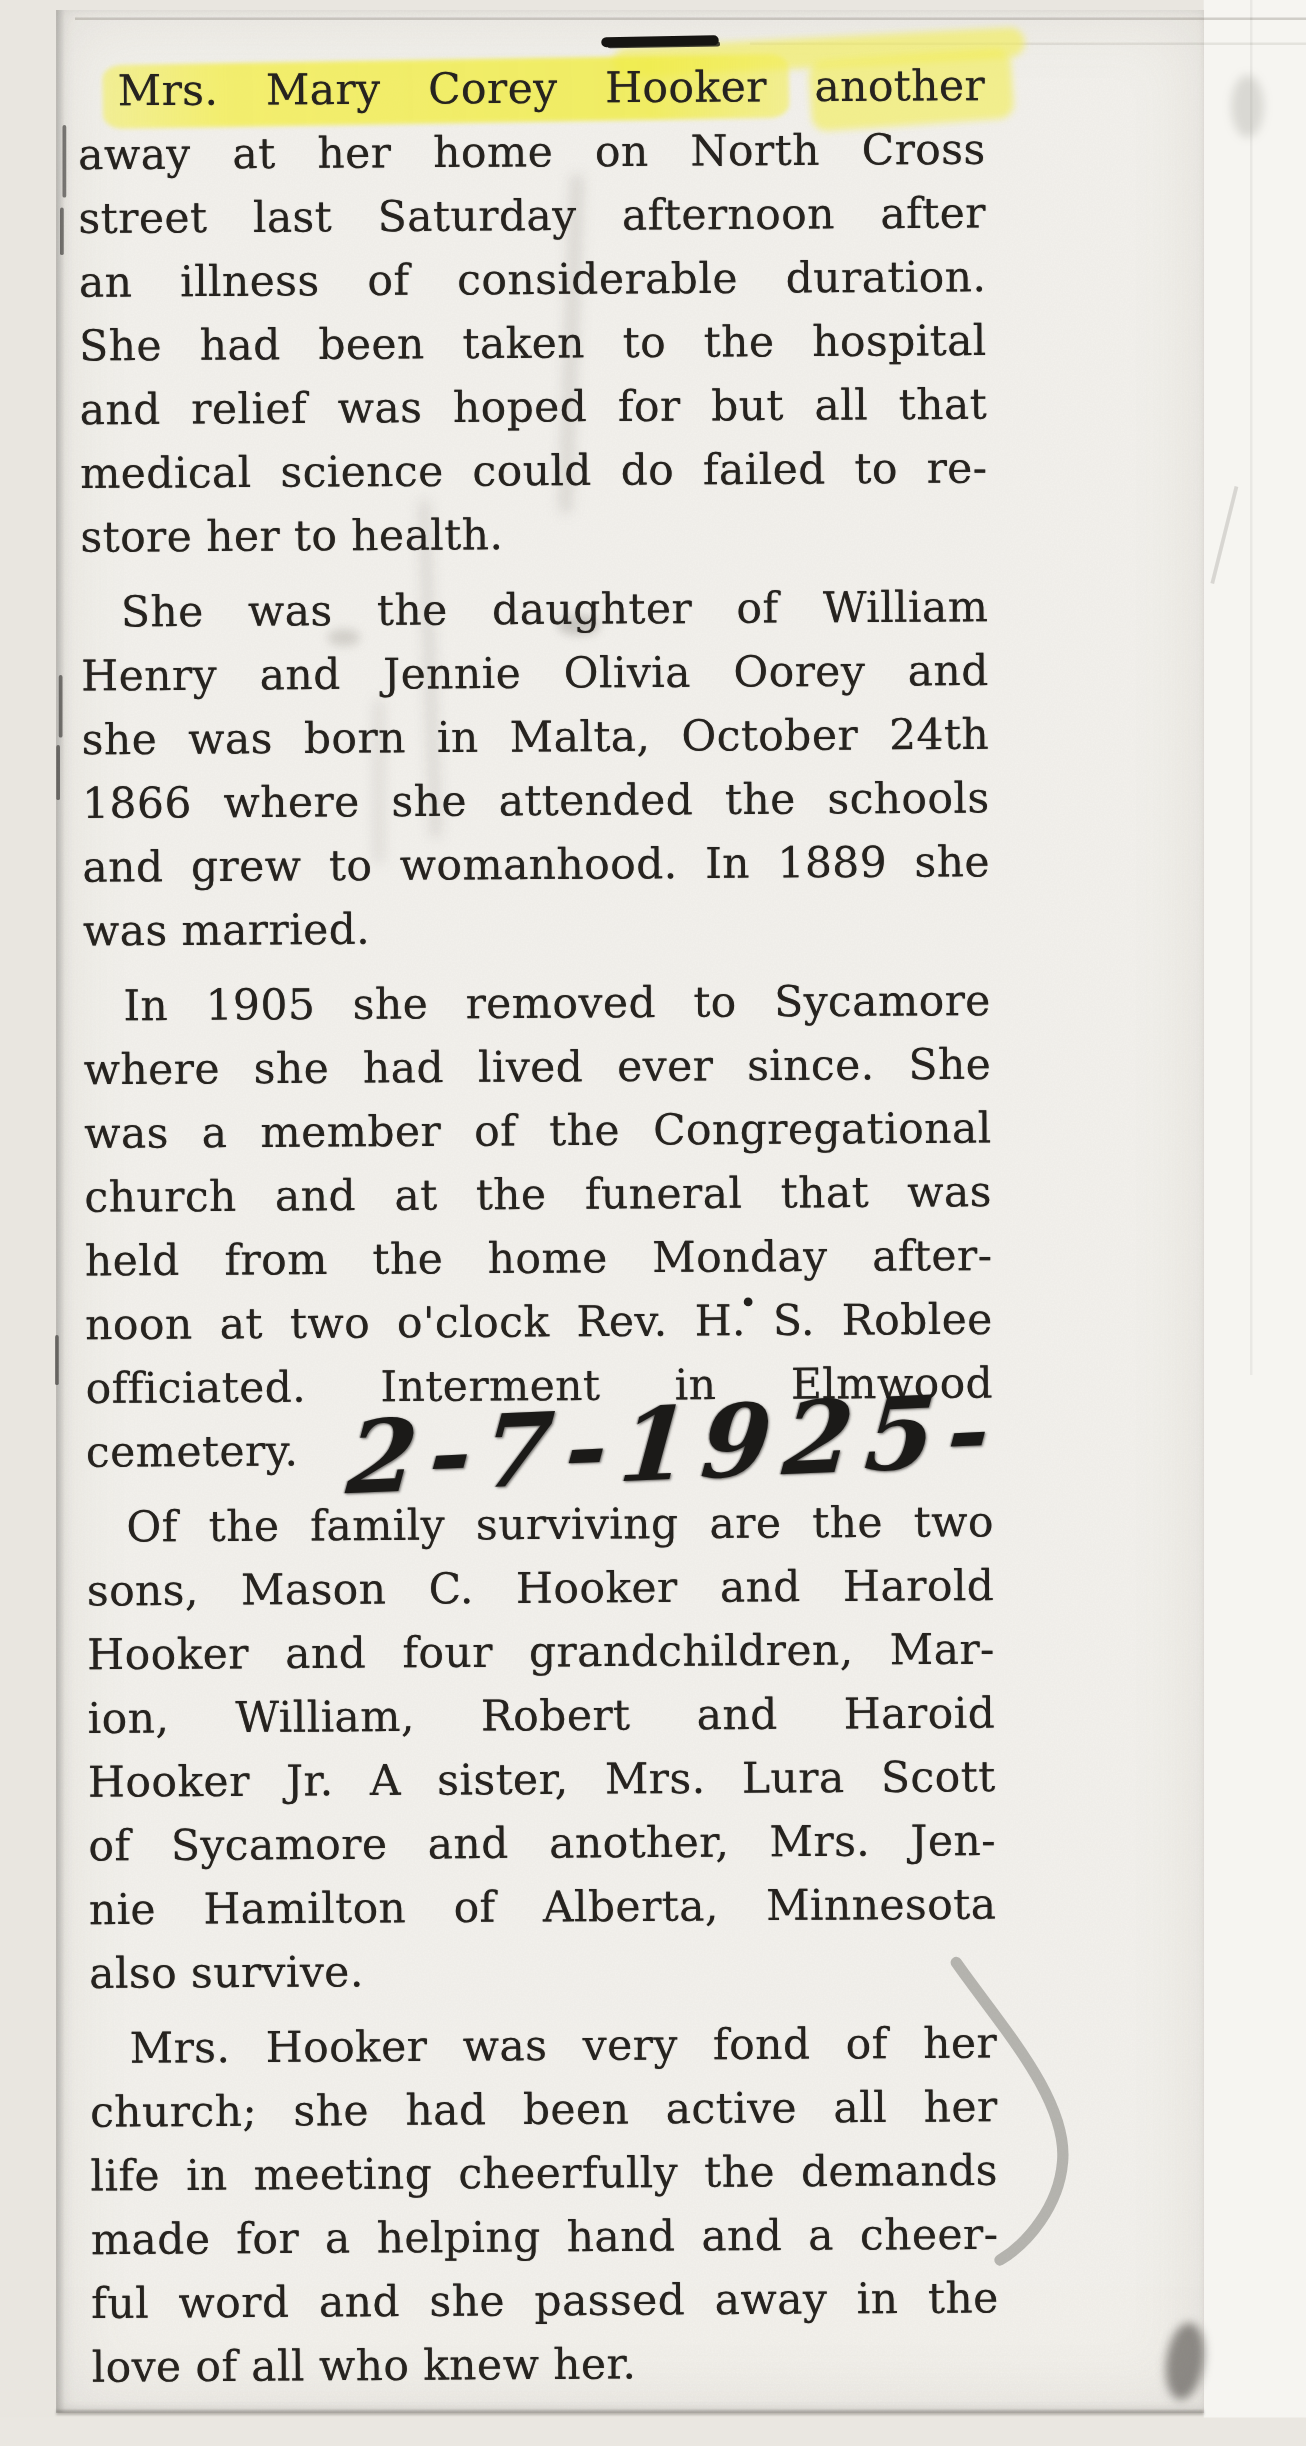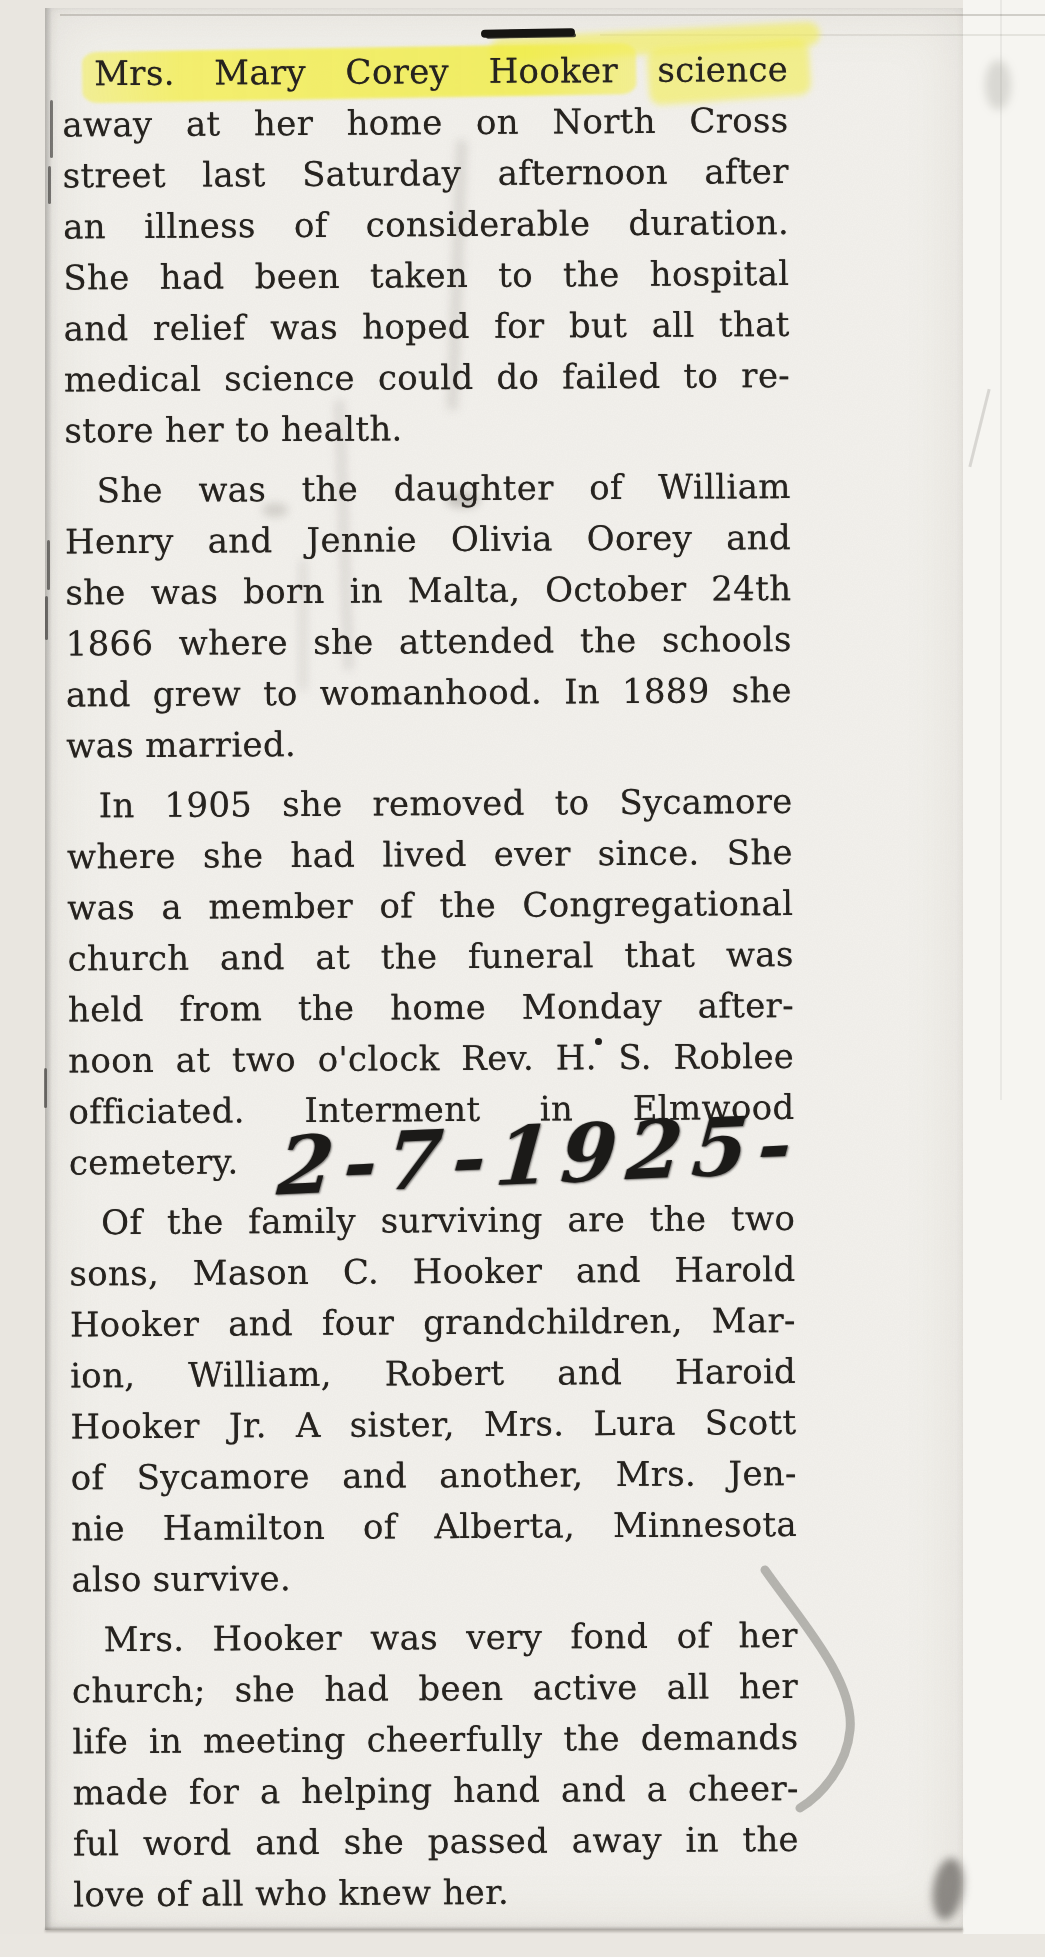--- a/index.html
+++ b/index.html
@@ -118,21 +118,21 @@
 <div class="smudge s4 artifact-under"></div>
 <div class="scratch artifact-under"></div>
 <div class="edge-tick t1"></div>
 <div class="edge-tick t2"></div>
 <div class="edge-tick t3"></div>
 <div class="edge-tick t4"></div>
 <div class="edge-tick t5"></div>
 
 <div class="article">
   <div class="paragraph">
-    <div class="line first"><span class="hl">Mrs. Mary Corey Hooker</span><span> science</span></div>
+    <div class="line first"><span class="hl">Mrs. Mary Corey Hooker</span><span> another</span></div>
     <div class="line">away at her home on North Cross</div>
     <div class="line">street last Saturday afternoon after</div>
     <div class="line">an illness of considerable duration.</div>
     <div class="line">She had been taken to the hospital</div>
     <div class="line">and relief was hoped for but all that</div>
     <div class="line">medical science could do failed to re-</div>
     <div class="line last">store her to health.</div>
   </div>
   <div class="paragraph">
     <div class="line first">She was the daughter of William</div>

